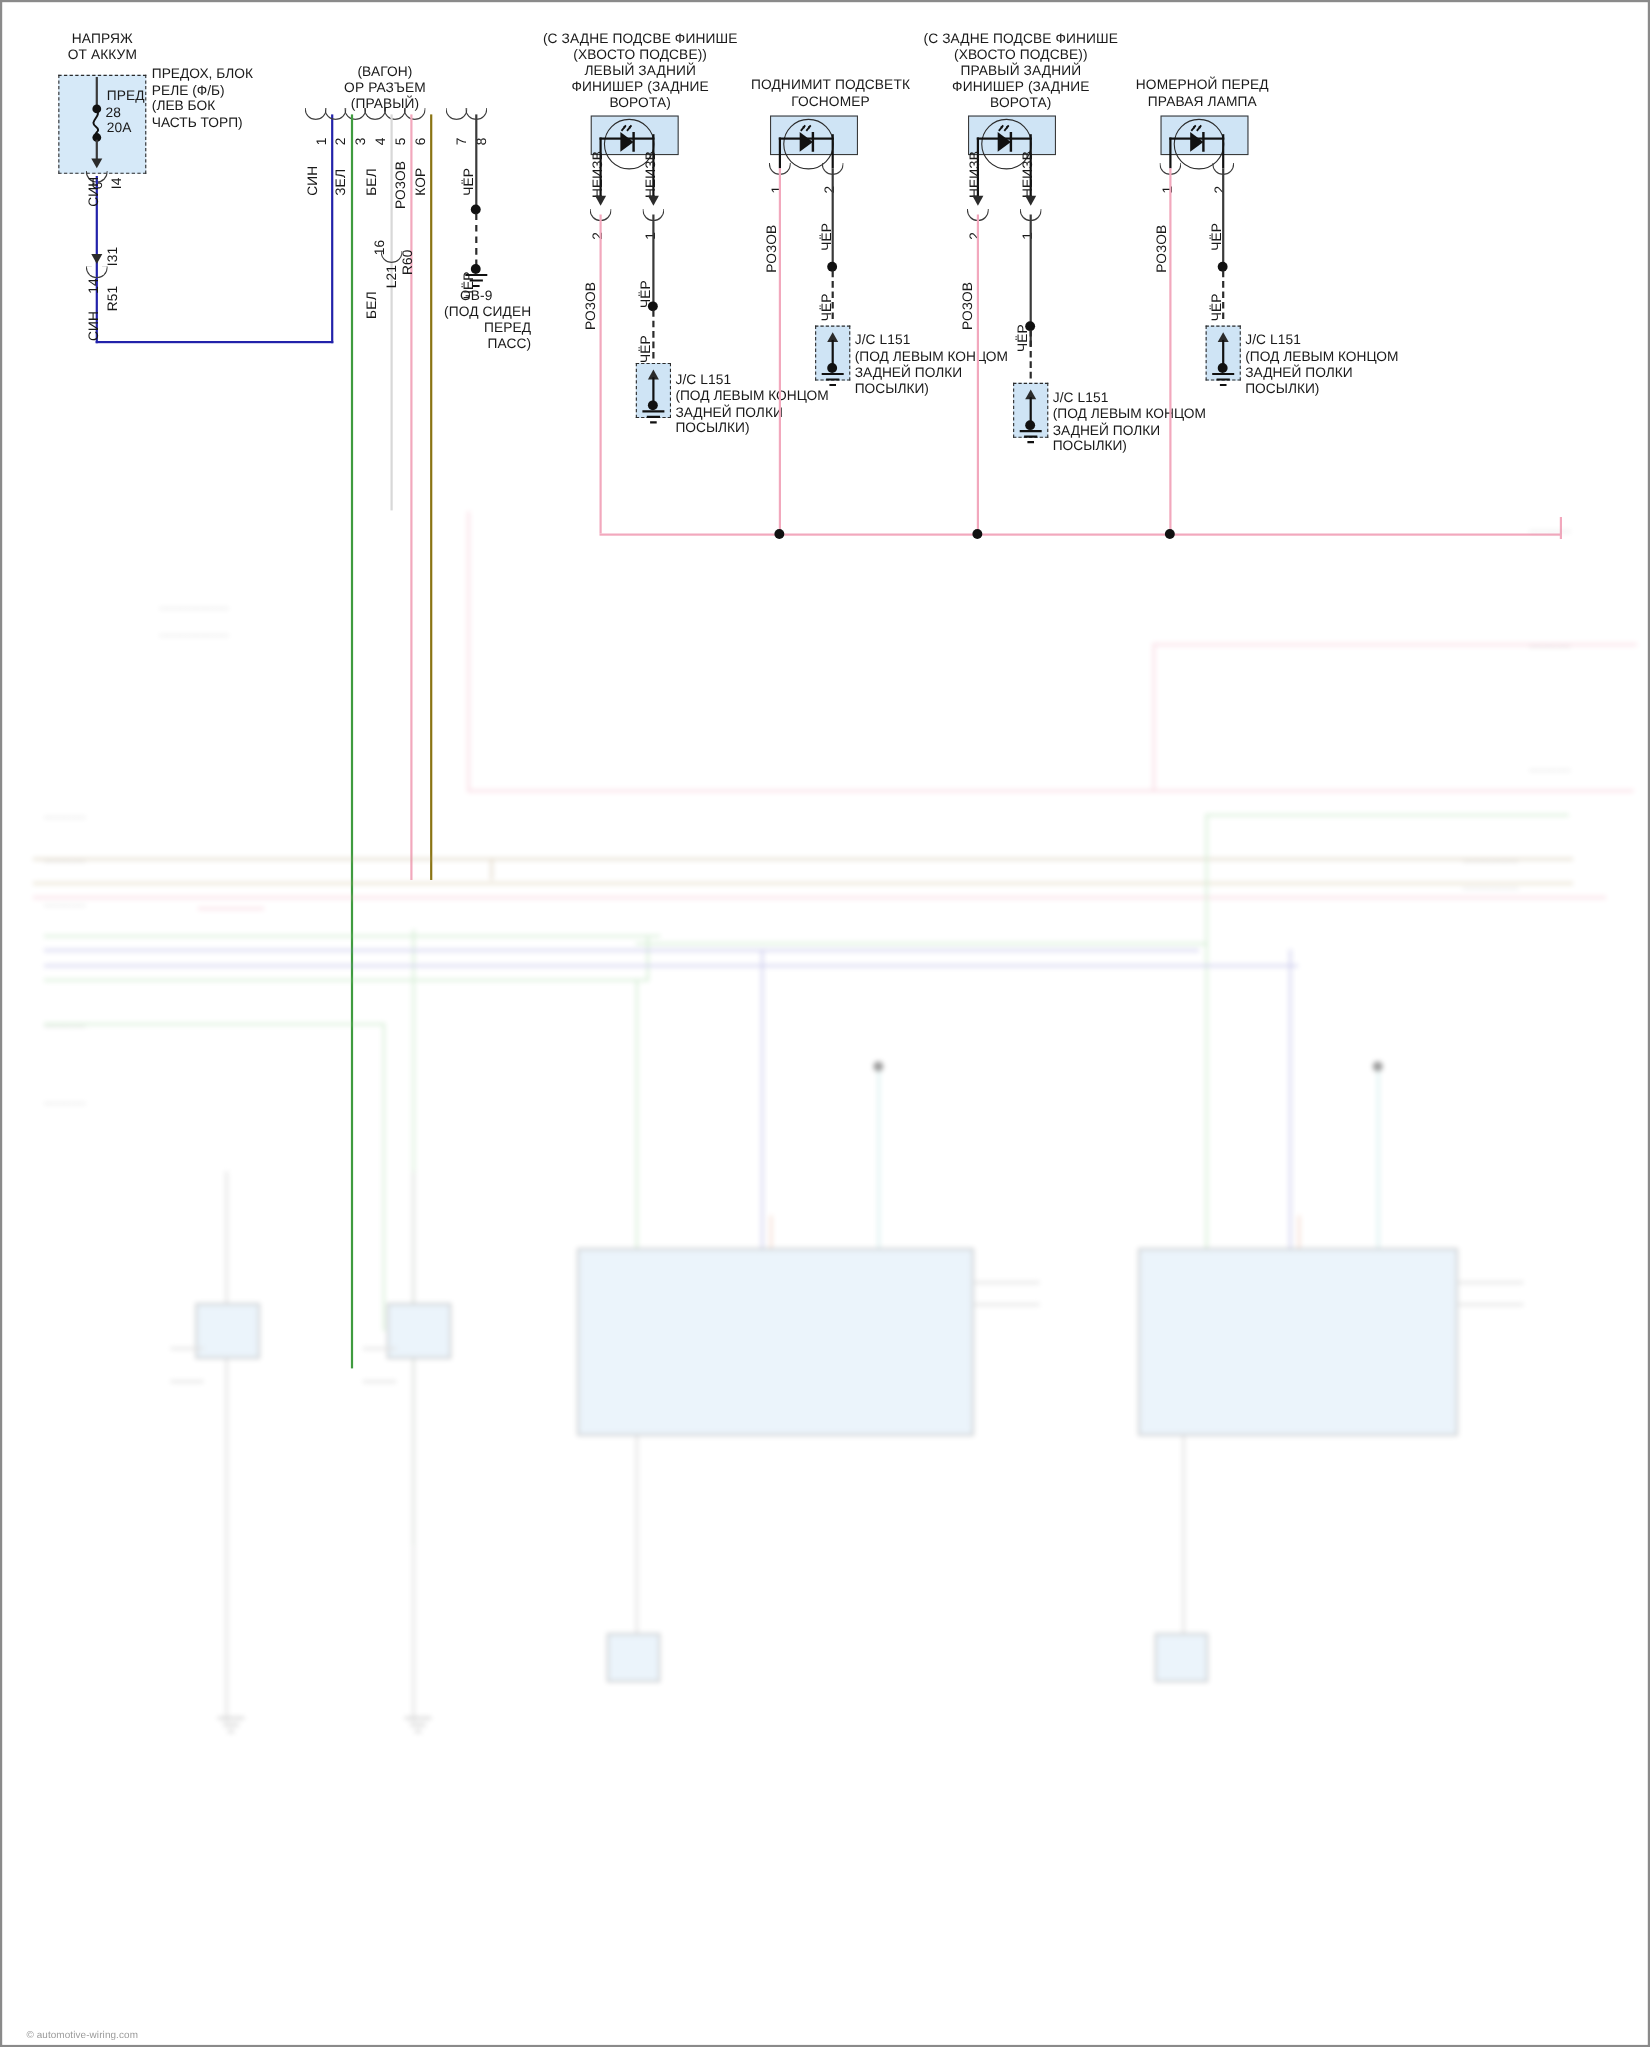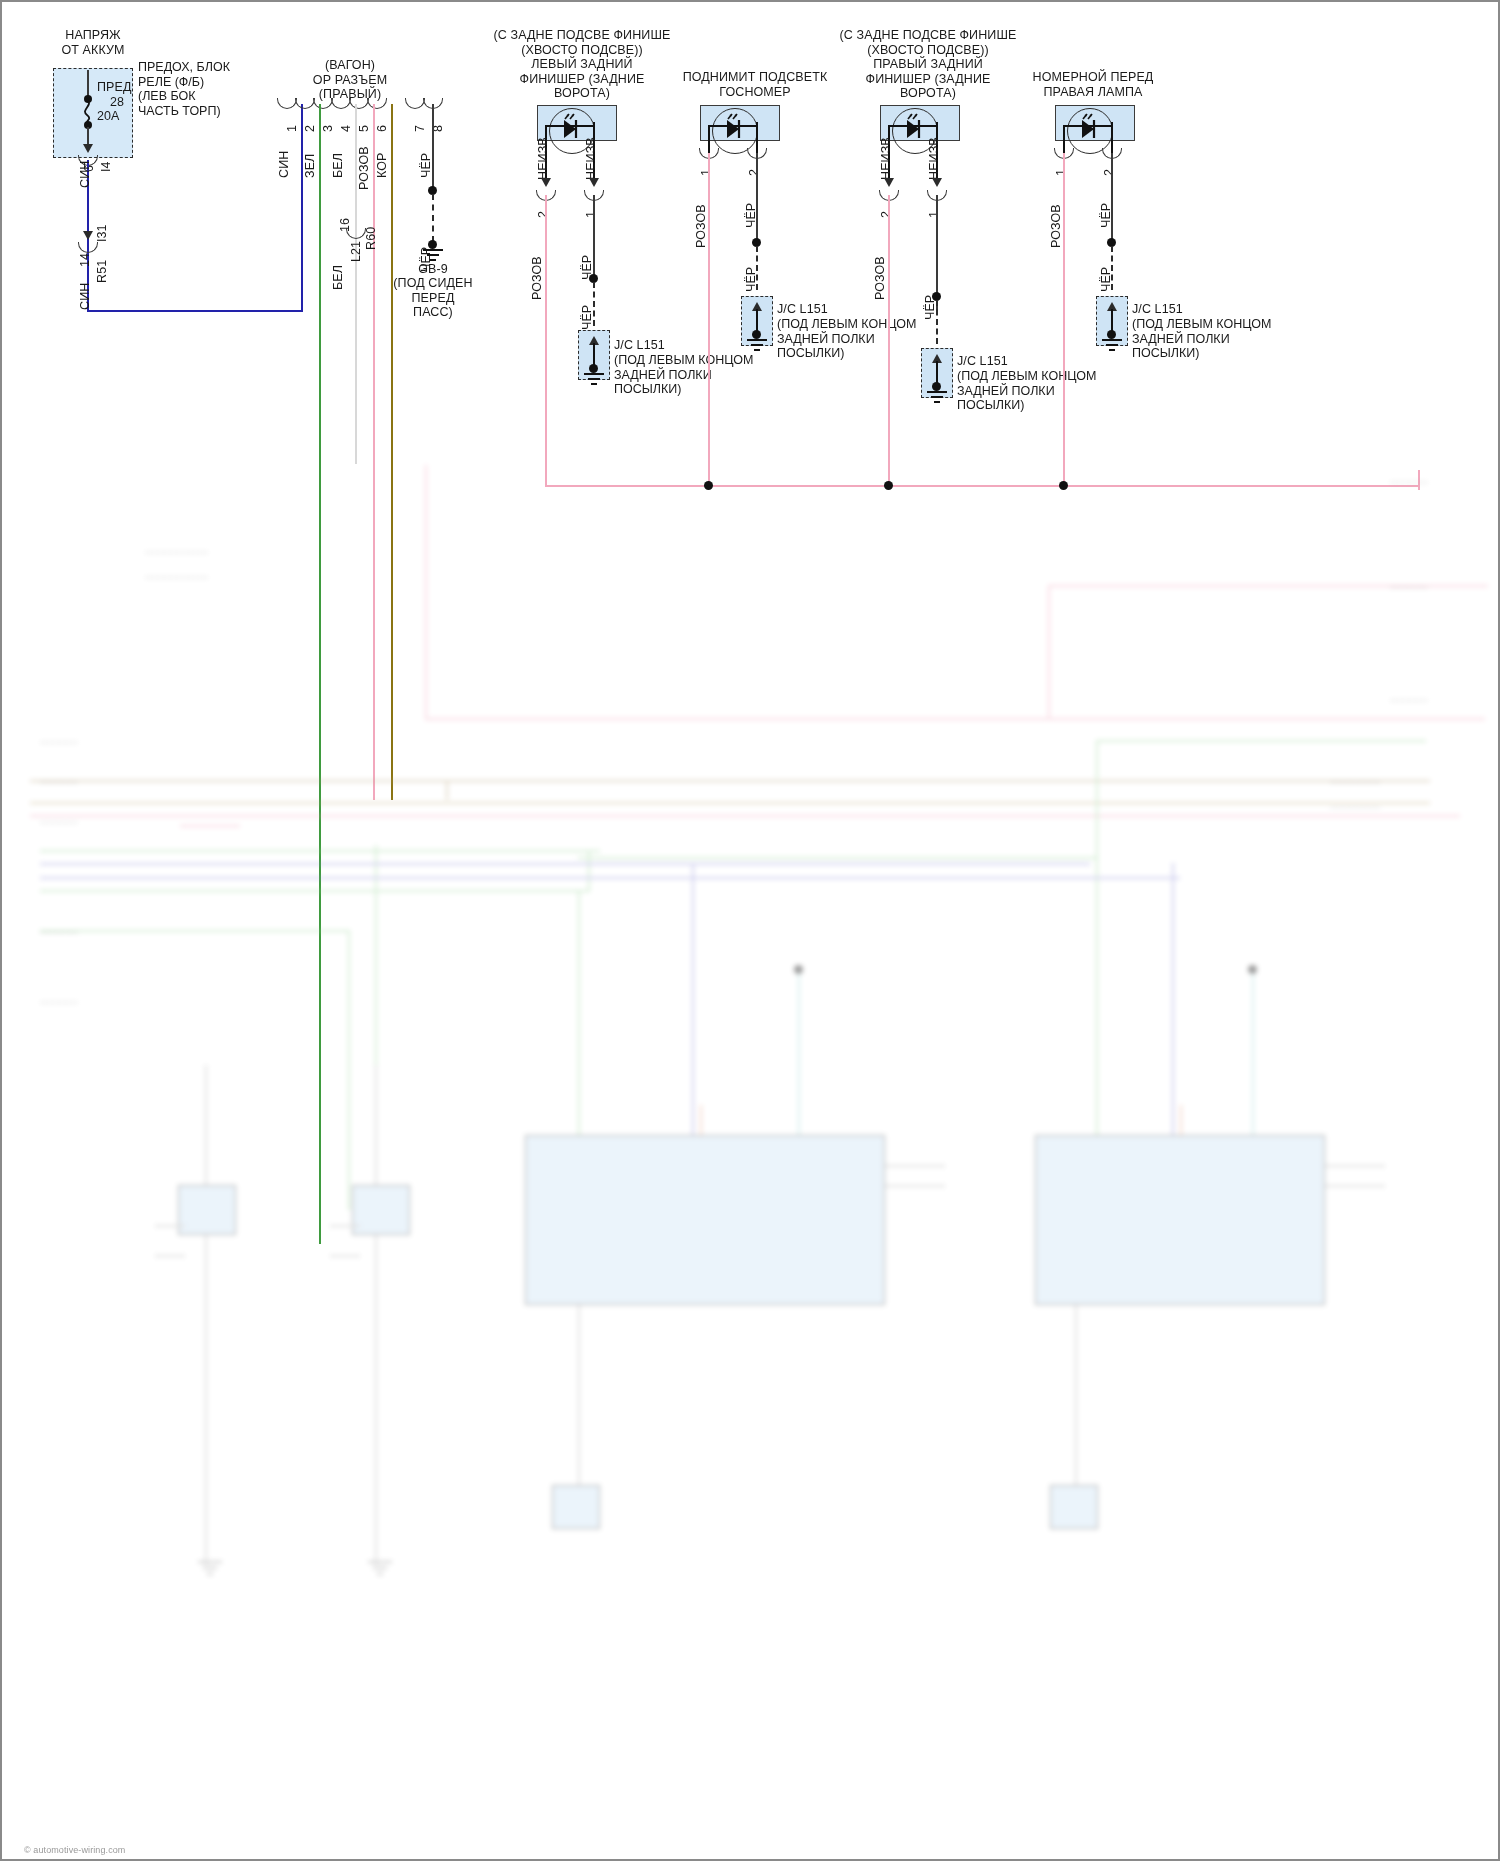--- a/index.html
+++ b/index.html
@@ -49,21 +49,21 @@
 (ЛЕВ БОК
 ЧАСТЬ ТОРП)</div>
 
   <div class="wire vw c-blk" style="left:87px;top:70px;height:28px;"></div>
   <div class="dot" style="left:84px;top:95px;"></div>
   <svg style="position:absolute;left:80px;top:100px;" width="18" height="22">
     <path d="M7 0 C 14 5, 0 10, 7 15 C 12 19, 7 20, 7 22" stroke="#111" stroke-width="1.8" fill="none"></path>
   </svg>
   <div class="dot" style="left:84px;top:121px;"></div>
   <div class="t" style="left:97px;top:80px;">ПРЕД</div>
-  <div class="t" style="left:110px;top:95px;text-align:center;">28</div>
+  <div class="t" style="left:96px;top:95px;text-align:center;">28</div>
   <div class="t" style="left:97px;top:109px;">20А</div>
   <div class="wire vw c-blk" style="left:87px;top:127px;height:20px;"></div>
   <div class="arrow-d" style="left:83px;top:144px;"></div>
 
   <div class="pinarc" style="left:78px;top:155px;"></div>
   <div class="vt" style="left:82px;top:172px;">6</div>
   <div class="vt" style="left:99px;top:172px;">I4</div>
 
   <div class="wire vw c-blu" style="left:87px;top:160px;height:152px;"></div>
   <div class="vt" style="left:78px;top:188px;">СИН</div>
@@ -121,21 +121,21 @@
   <div class="dotb" style="left:428px;top:186px;"></div>
   <div class="dline" style="left:432px;top:194px;height:48px;"></div>
   <div class="vt" style="left:419px;top:272px;">ЧЁР</div>
   <div class="dotb" style="left:428px;top:240px;"></div>
   <svg style="position:absolute;left:420px;top:248px;" width="26" height="16">
     <line x1="3" y1="2" x2="23" y2="2" stroke="#111" stroke-width="2"></line>
     <line x1="7" y1="7" x2="19" y2="7" stroke="#111" stroke-width="2"></line>
     <line x1="10" y1="12" x2="16" y2="12" stroke="#111" stroke-width="2"></line>
   </svg>
   <div class="t tc" style="left:388px;top:262px;width:90px;">GB-9</div>
-  <div class="t tc" style="left:383px;top:276px;width:100px;">(ПОД СИДЕН
+  <div class="t tc" style="left:383px;top:276px;width:100px;text-align:right;">(ПОД СИДЕН
 ПЕРЕД
 ПАСС)</div>
 
   <div class="t tc" style="left:487px;top:28px;width:190px;">(С ЗАДНЕ ПОДСВЕ ФИНИШЕ
 (ХВОСТО ПОДСВЕ))
 ЛЕВЫЙ ЗАДНИЙ
 ФИНИШЕР (ЗАДНИЕ
 ВОРОТА)</div>
   <div class="box" style="left:537px;top:105px;width:80px;height:36px;"></div>
   <div class="led" style="left:549px;top:108px;"></div>

